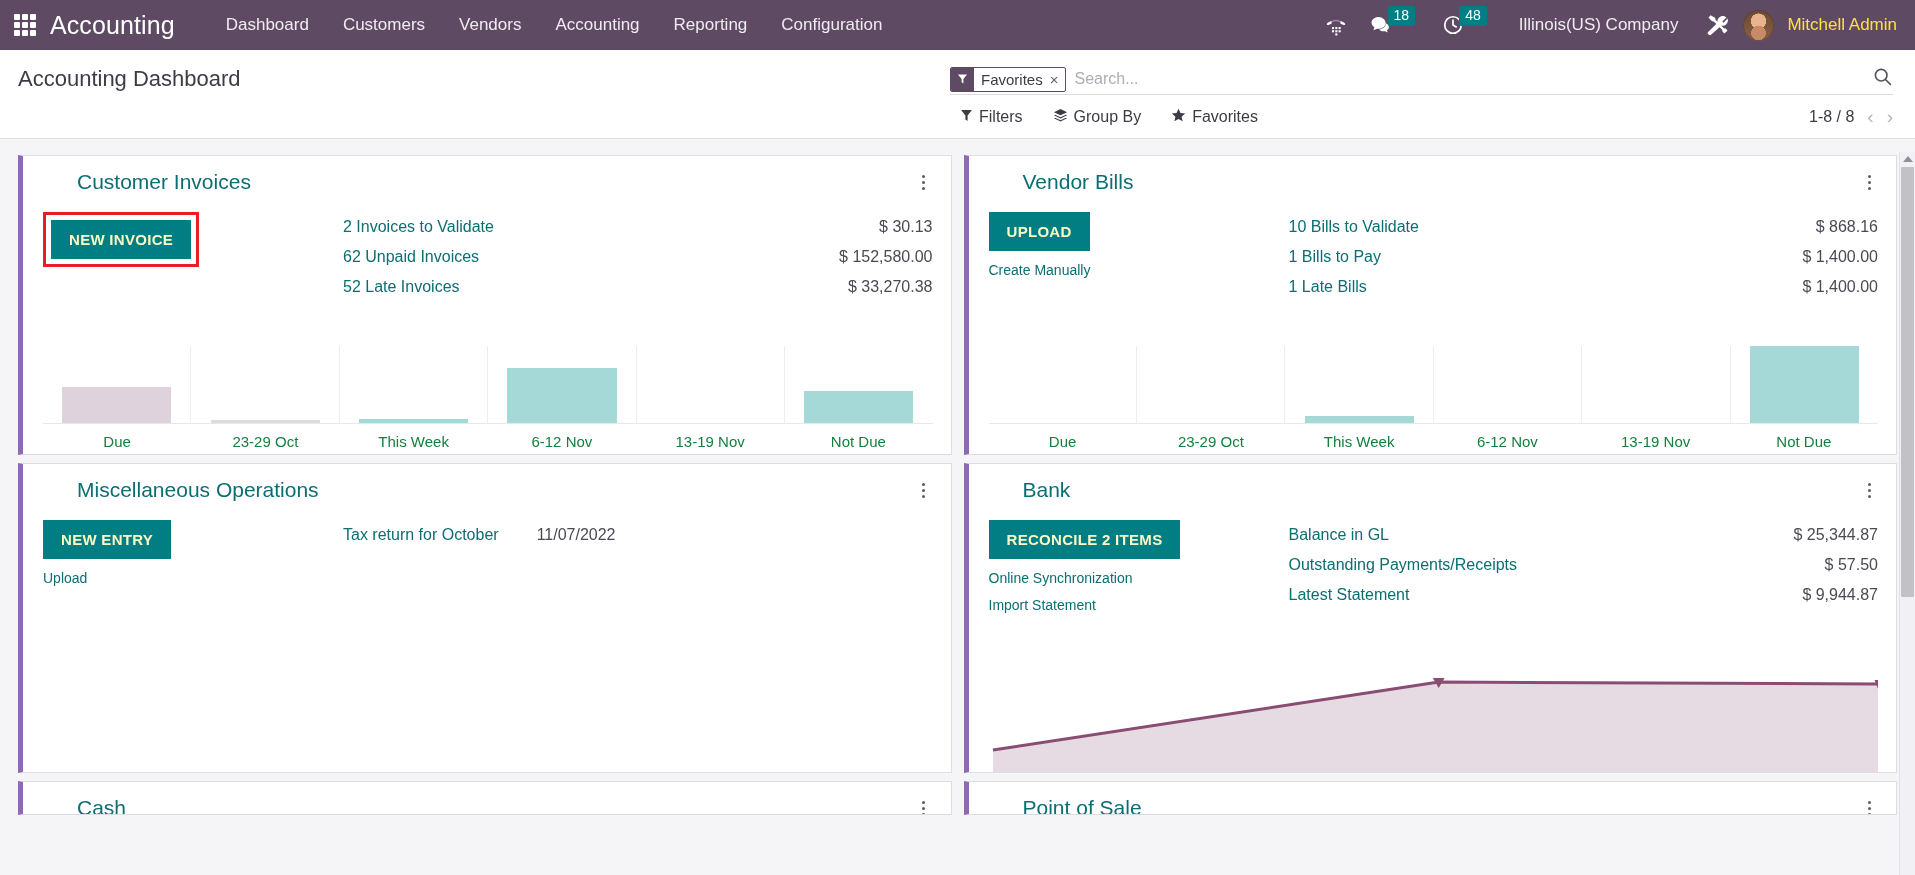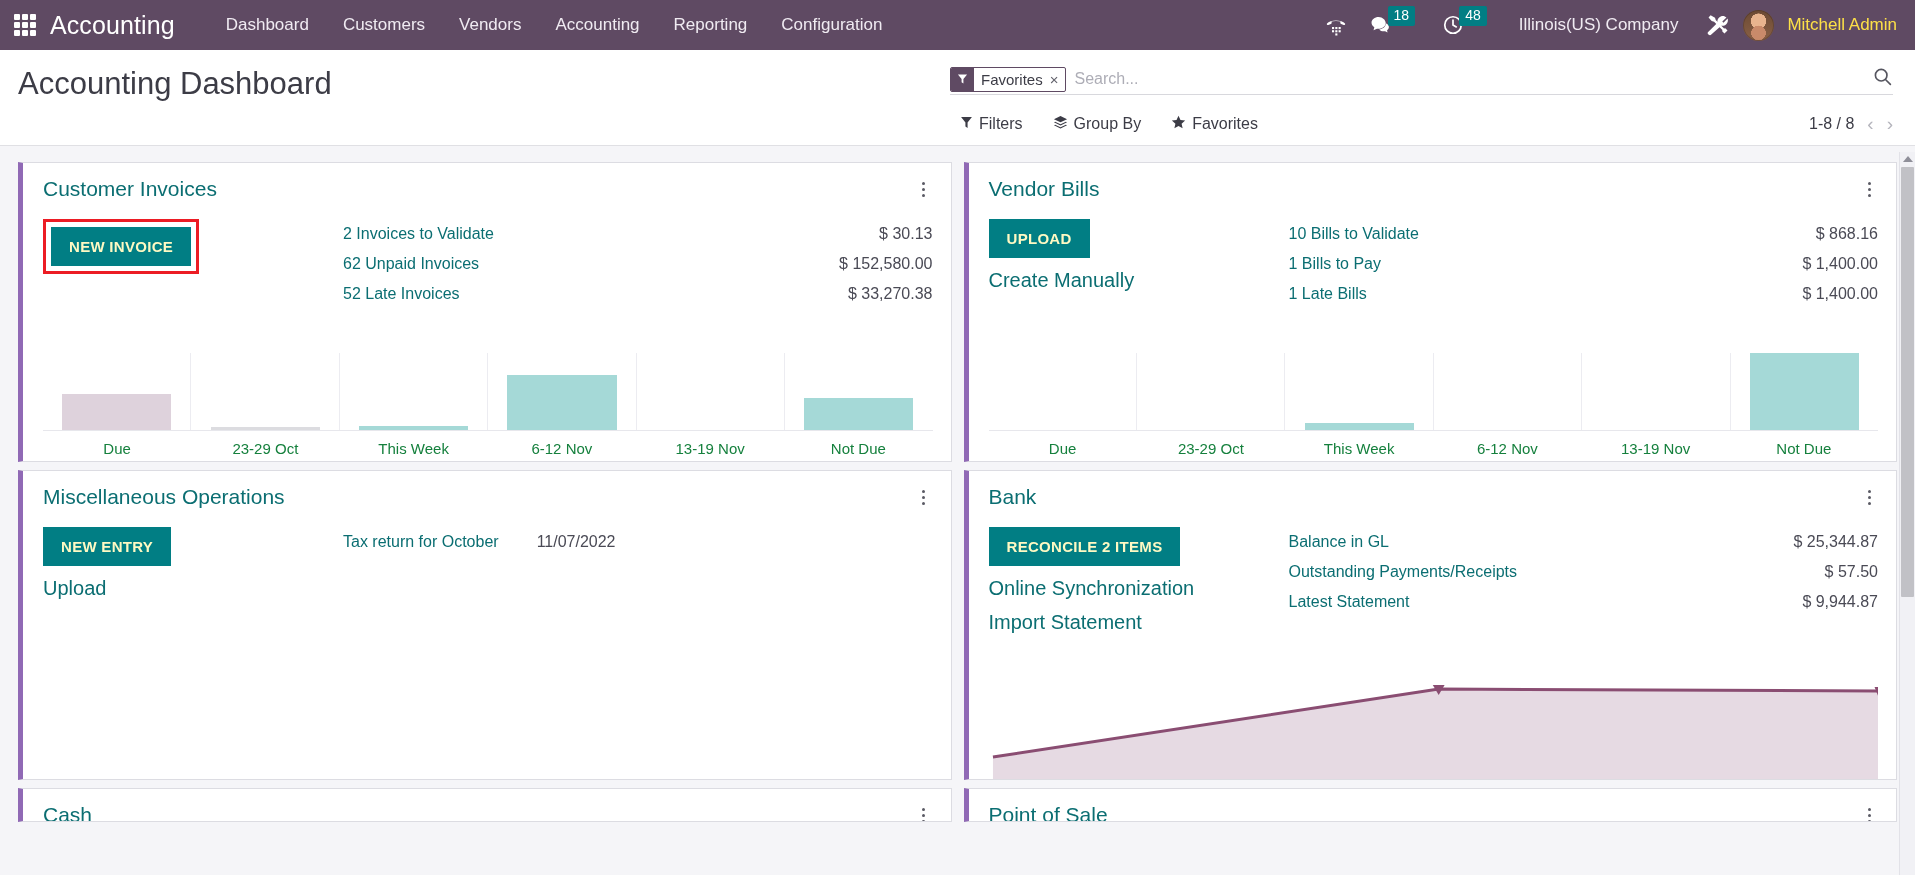--- a/index.html
+++ b/index.html
@@ -56,21 +56,21 @@
       linear-gradient(#6b4a33, #8a6046);
     margin-right: 9px; flex: none; cursor: pointer;
     box-shadow: inset 0 0 0 1px rgba(0,0,0,.18);
   }
   #user-name { font-size: 17px; color: #fde047; white-space: nowrap; cursor: pointer; padding-right: 4px; }
 
   
   #control-panel { background: #ffffff; border-bottom: 1px solid #e0e0e4; padding: 0 0 10px 0; }
   #cp-row1 { display: flex; align-items: flex-start; }
   #page-title {
-    font-size: 31px; color: #3c3c46; font-weight: 400;
+    font-size: 22px; color: #3c3c46; font-weight: 400;
     padding: 16px 0 0 18px; white-space: nowrap;
   }
   #searchzone { margin-left: auto; width: 965px; padding: 14px 22px 0 0; }
   #searchbar {
     display: flex; align-items: center; height: 31px;
     border-bottom: 1px solid #d8d8dd;
   }
   .facet {
     display: flex; align-items: center; height: 25px;
     border: 1px solid #5f4a63; border-radius: 2px; overflow: hidden;
@@ -110,41 +110,41 @@
   }
   .card-wrap { width: 50%; padding: 4px 6px; }
   .card {
     background: #ffffff; border: 1px solid #dcdce2;
     border-left: 5px solid #9069b5; position: relative;
     padding: 14px 18px 0 20px; display: flex; flex-direction: column;
   }
   .card.tall { height: 300px; }
   .card.mid  { height: 310px; }
   .card.short-cut { height: 34px; padding-bottom: 0; overflow: hidden; }
-  .card-head { display: flex; align-items: flex-start; }
+  .card-head { display: flex; align-items: flex-start; margin-left: 34px; }
   .card-title {
     font-size: 21px; color: #0b6e72; font-weight: 400; white-space: nowrap;
   }
   .kebab {
     margin-left: auto; width: 18px; display: flex; flex-direction: column;
     align-items: center; gap: 3px; cursor: pointer; padding-top: 5px;
   }
   .kebab i { width: 3px; height: 3px; background: #5a5a64; border-radius: 50%; display: block; }
 
   .card-body { display: flex; padding-top: 18px; }
   .col-actions { width: 300px; flex: none; }
   .btn-primary {
     background: #017e84; color: #fef9c3; border: none;
     font-family: "Liberation Sans", sans-serif;
     font-size: 15px; font-weight: 700; letter-spacing: .3px;
     padding: 11px 18px; cursor: pointer; display: inline-block;
   }
   .btn-outline-red { display: inline-block; border: 3px solid #ec1c24; padding: 5px; background: #fff; }
   .link {
-    display: block; font-size: 20px; color: #0b6e72;
+    display: block; font-size: 14px; color: #0b6e72;
     cursor: pointer; margin-top: 11px;
   }
 
   .col-stats { flex: 1; }
   .stat-row {
     display: flex; align-items: baseline;
     font-size: 16px; line-height: 30px;
   }
   .stat-label { color: #0b6e72; cursor: pointer; }
   .stat-value { margin-left: auto; color: #4a4a55; white-space: nowrap; }

